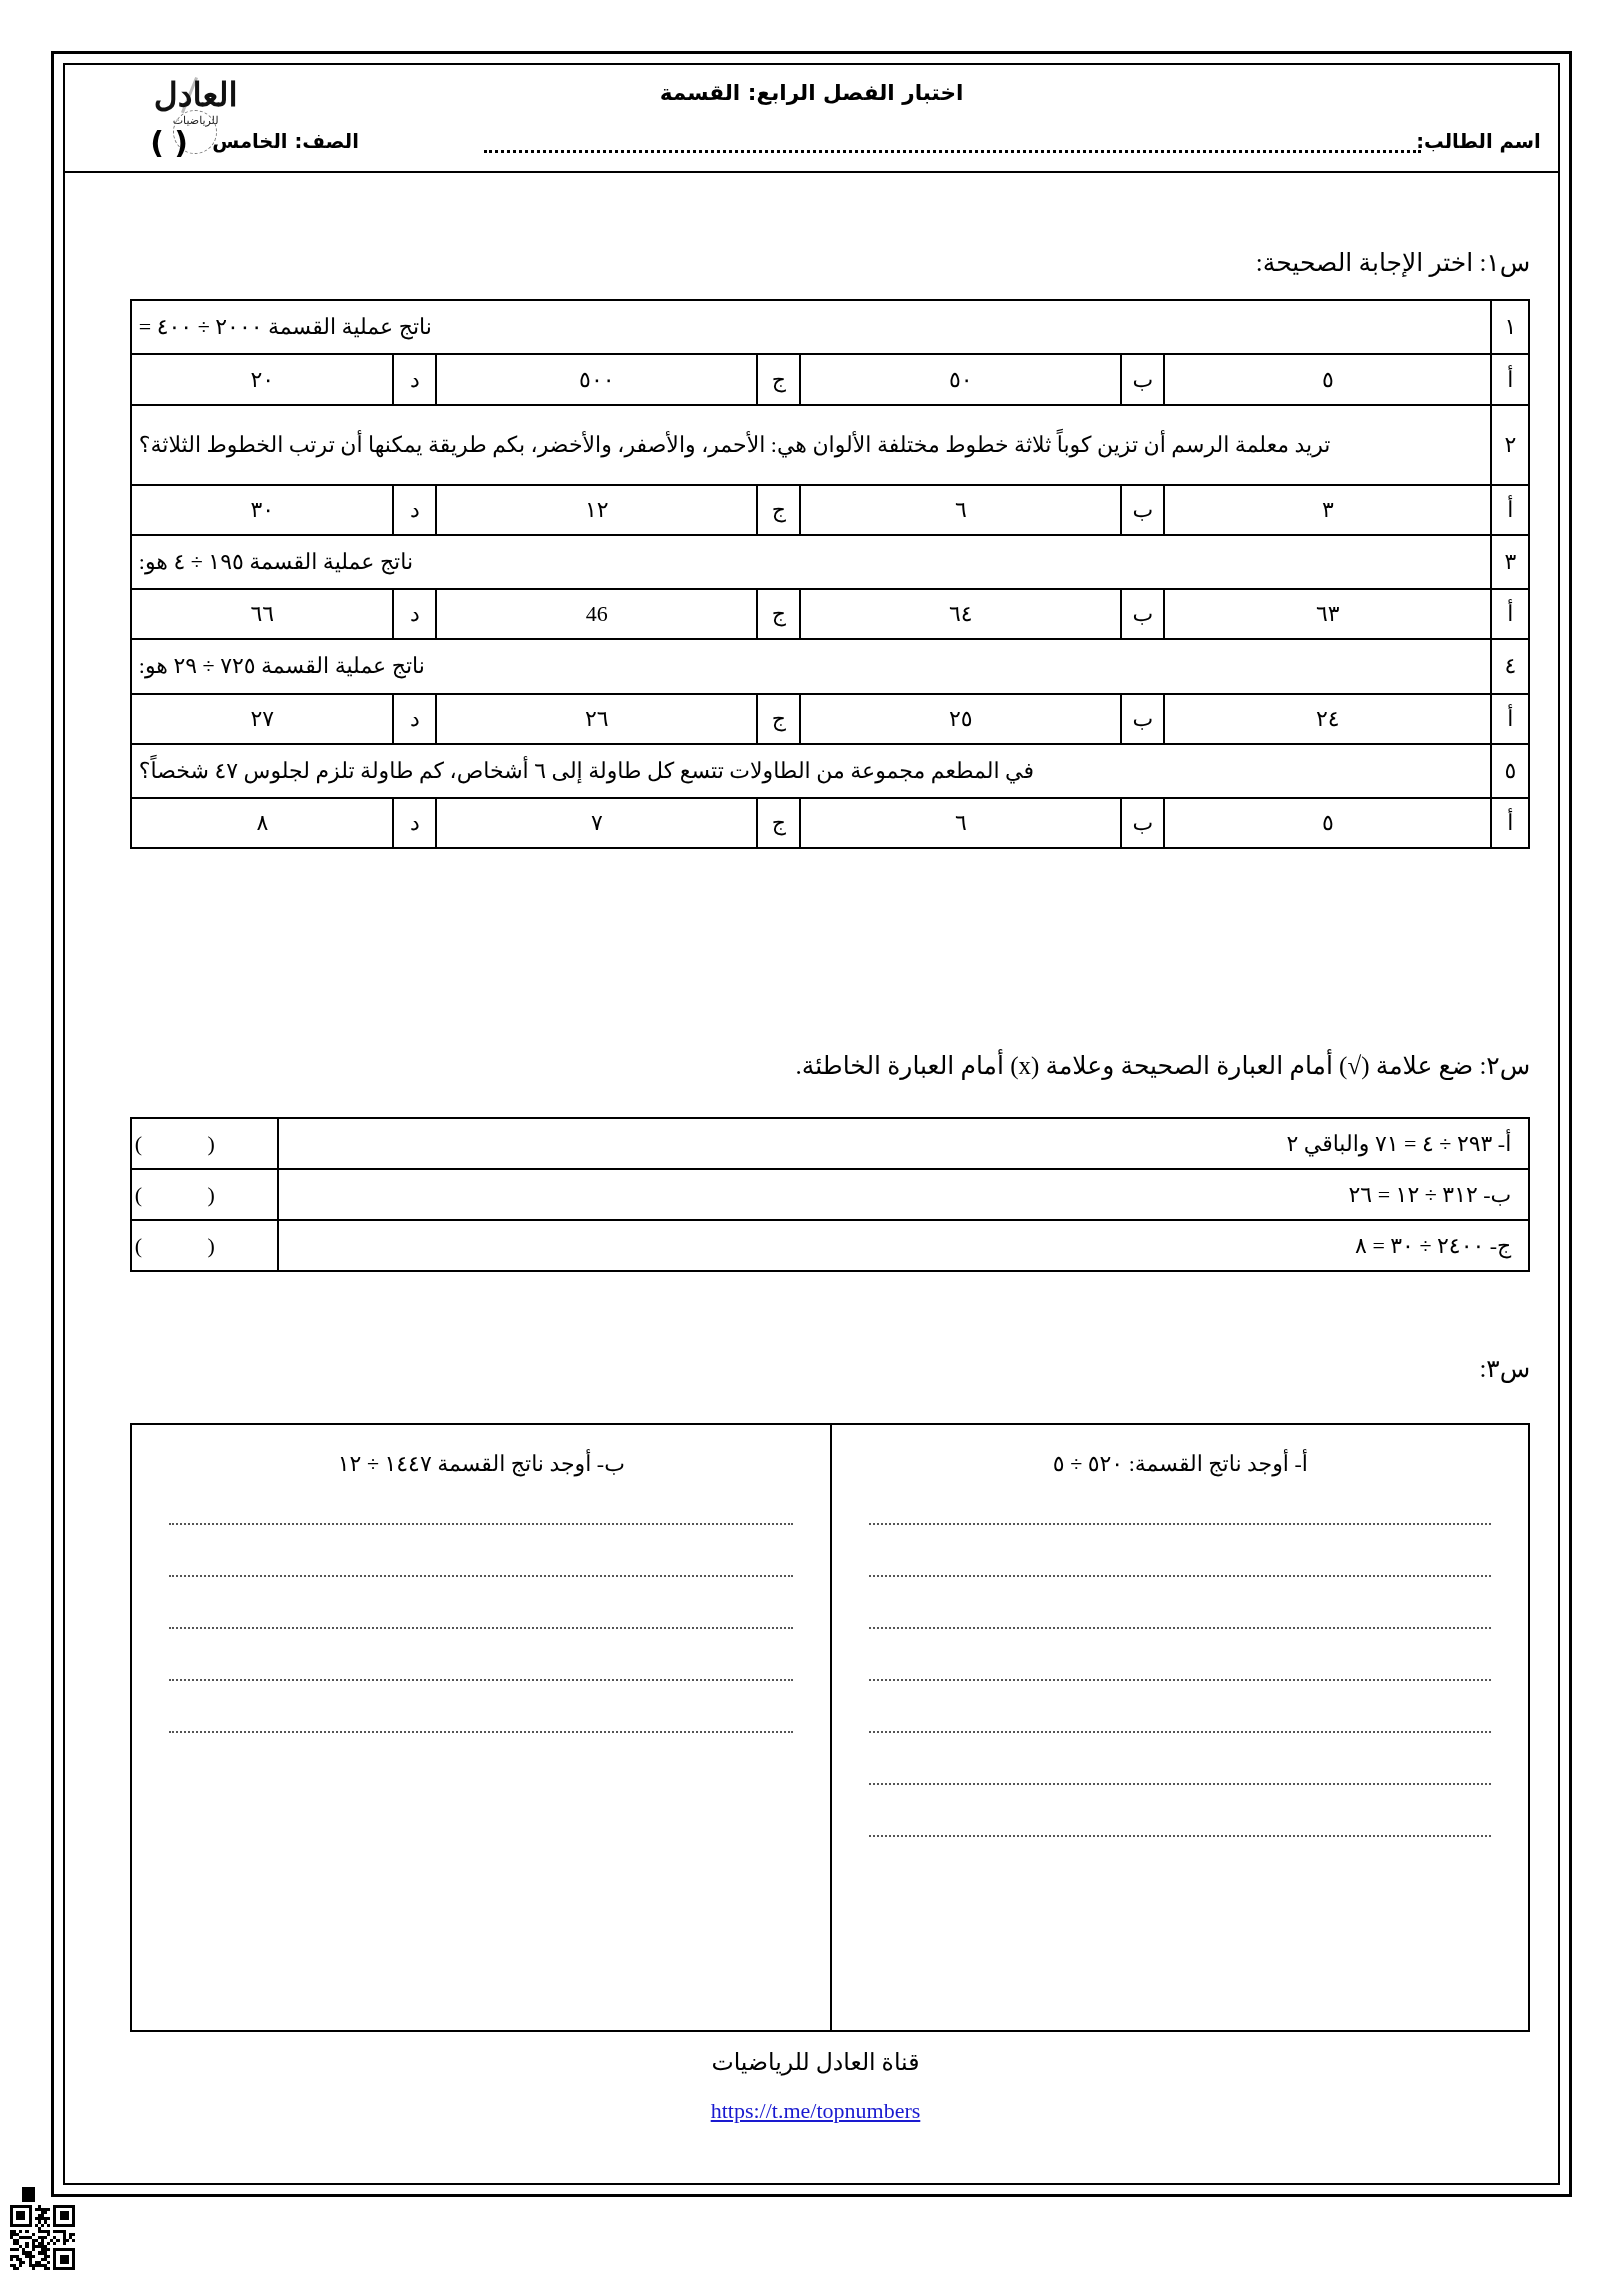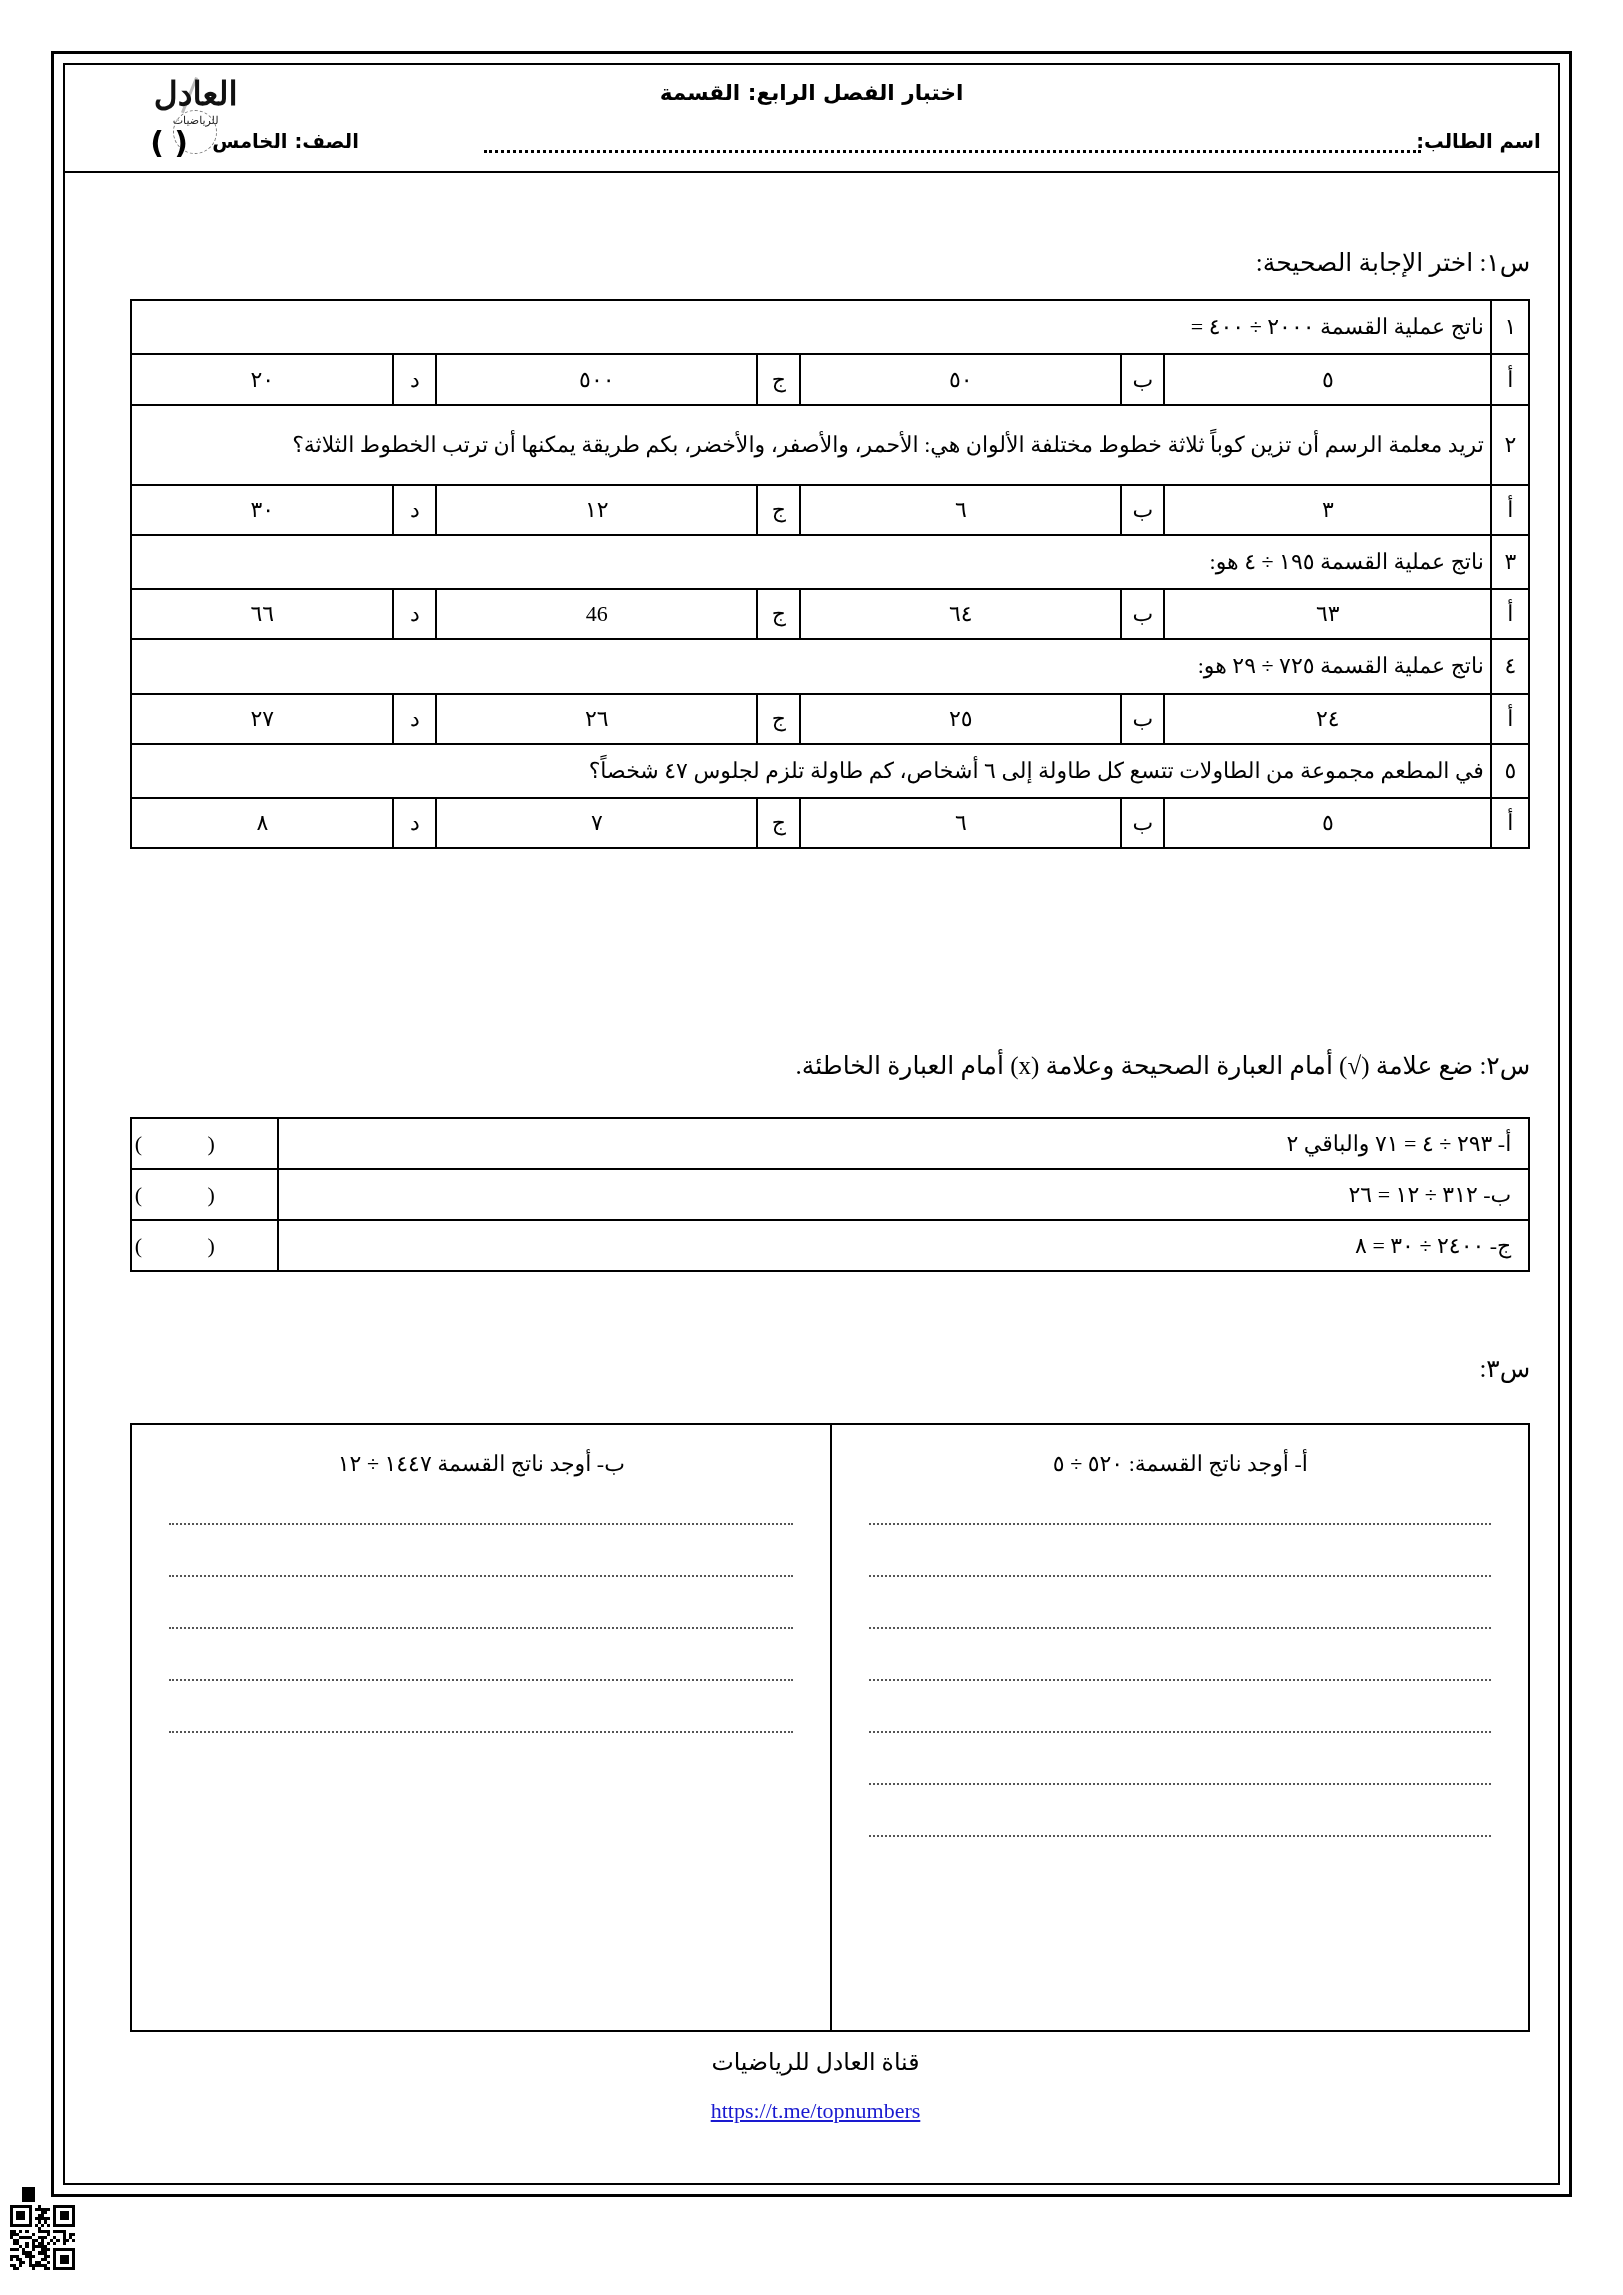--- a/index.html
+++ b/index.html
@@ -64,21 +64,21 @@
     top: 7.9px;
     width: 141px;
     height: 72px;
   }
   .logo-name {
     position: absolute;
     left: 0;
     top: 3.9px;
     width: 141px;
     text-align: center;
-    font-family: Liberation Serif, serif;
+    font-family: Liberation Sans, sans-serif;
     font-weight: bold;
     font-size: 33px;
     line-height: 35px;
     color: #111;
   }
   .logo-sub {
     position: absolute;
     left: 0;
     top: 41px;
     width: 141px;
@@ -173,21 +173,21 @@
     font-size: 22px;
     padding: 2.6px 6.5px;
     vertical-align: middle;
     line-height: 1.45;
   }
   td.idx {
     width: 38px;
     text-align: center;
   }
   td.stem {
-    text-align: right;
+    text-align: left;
     padding-right: 14.4px;
   }
   td.opt-letter {
     width: 43px;
     text-align: center;
   }
   td.opt-val {
     text-align: center;
   }
   tr.stem-row td { height: 47px; }

